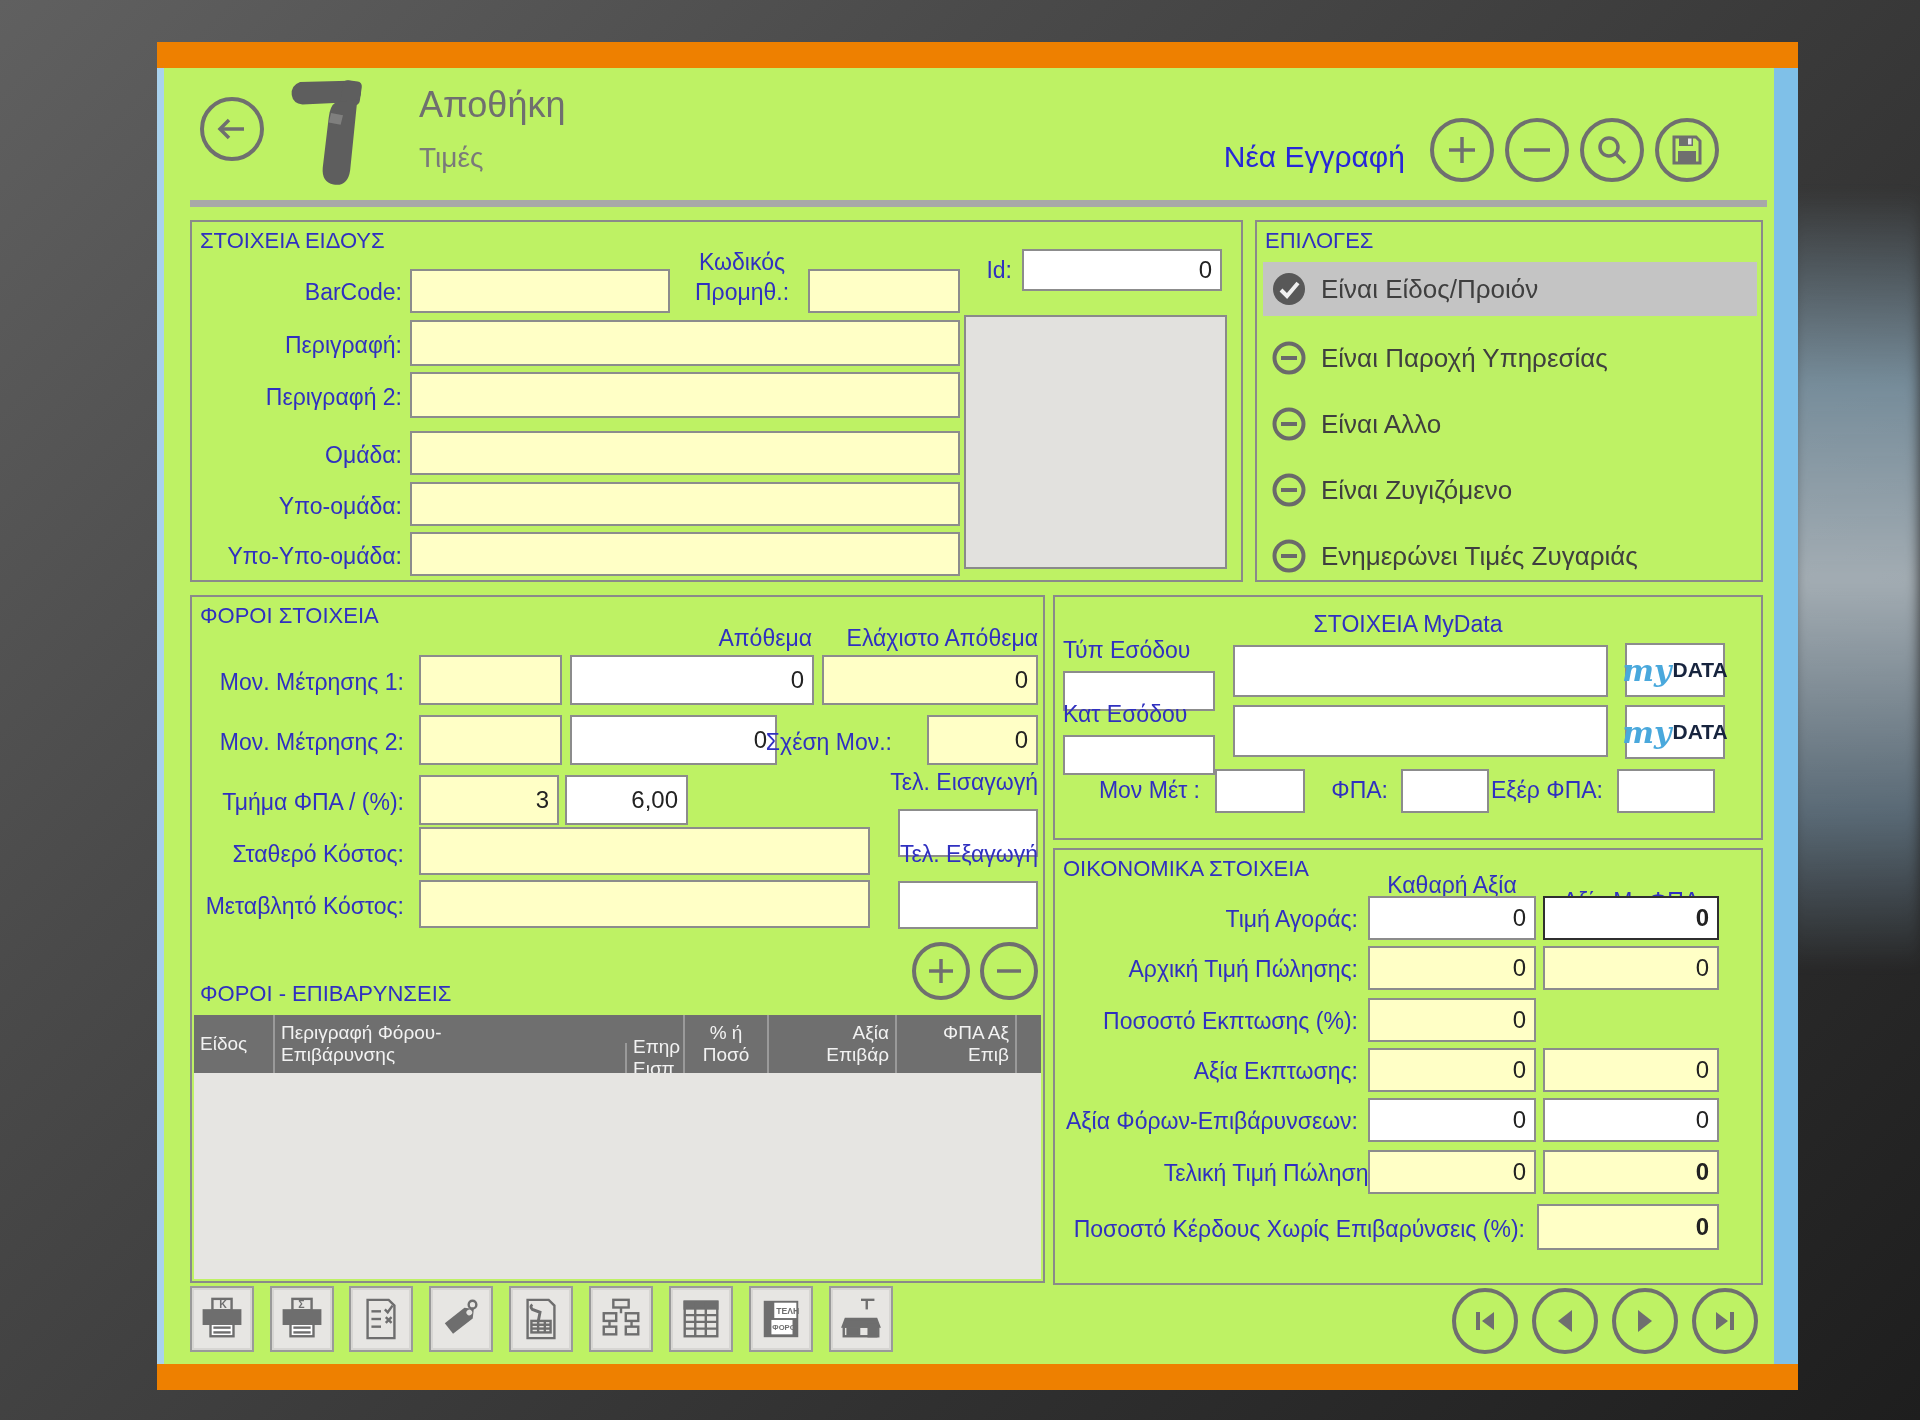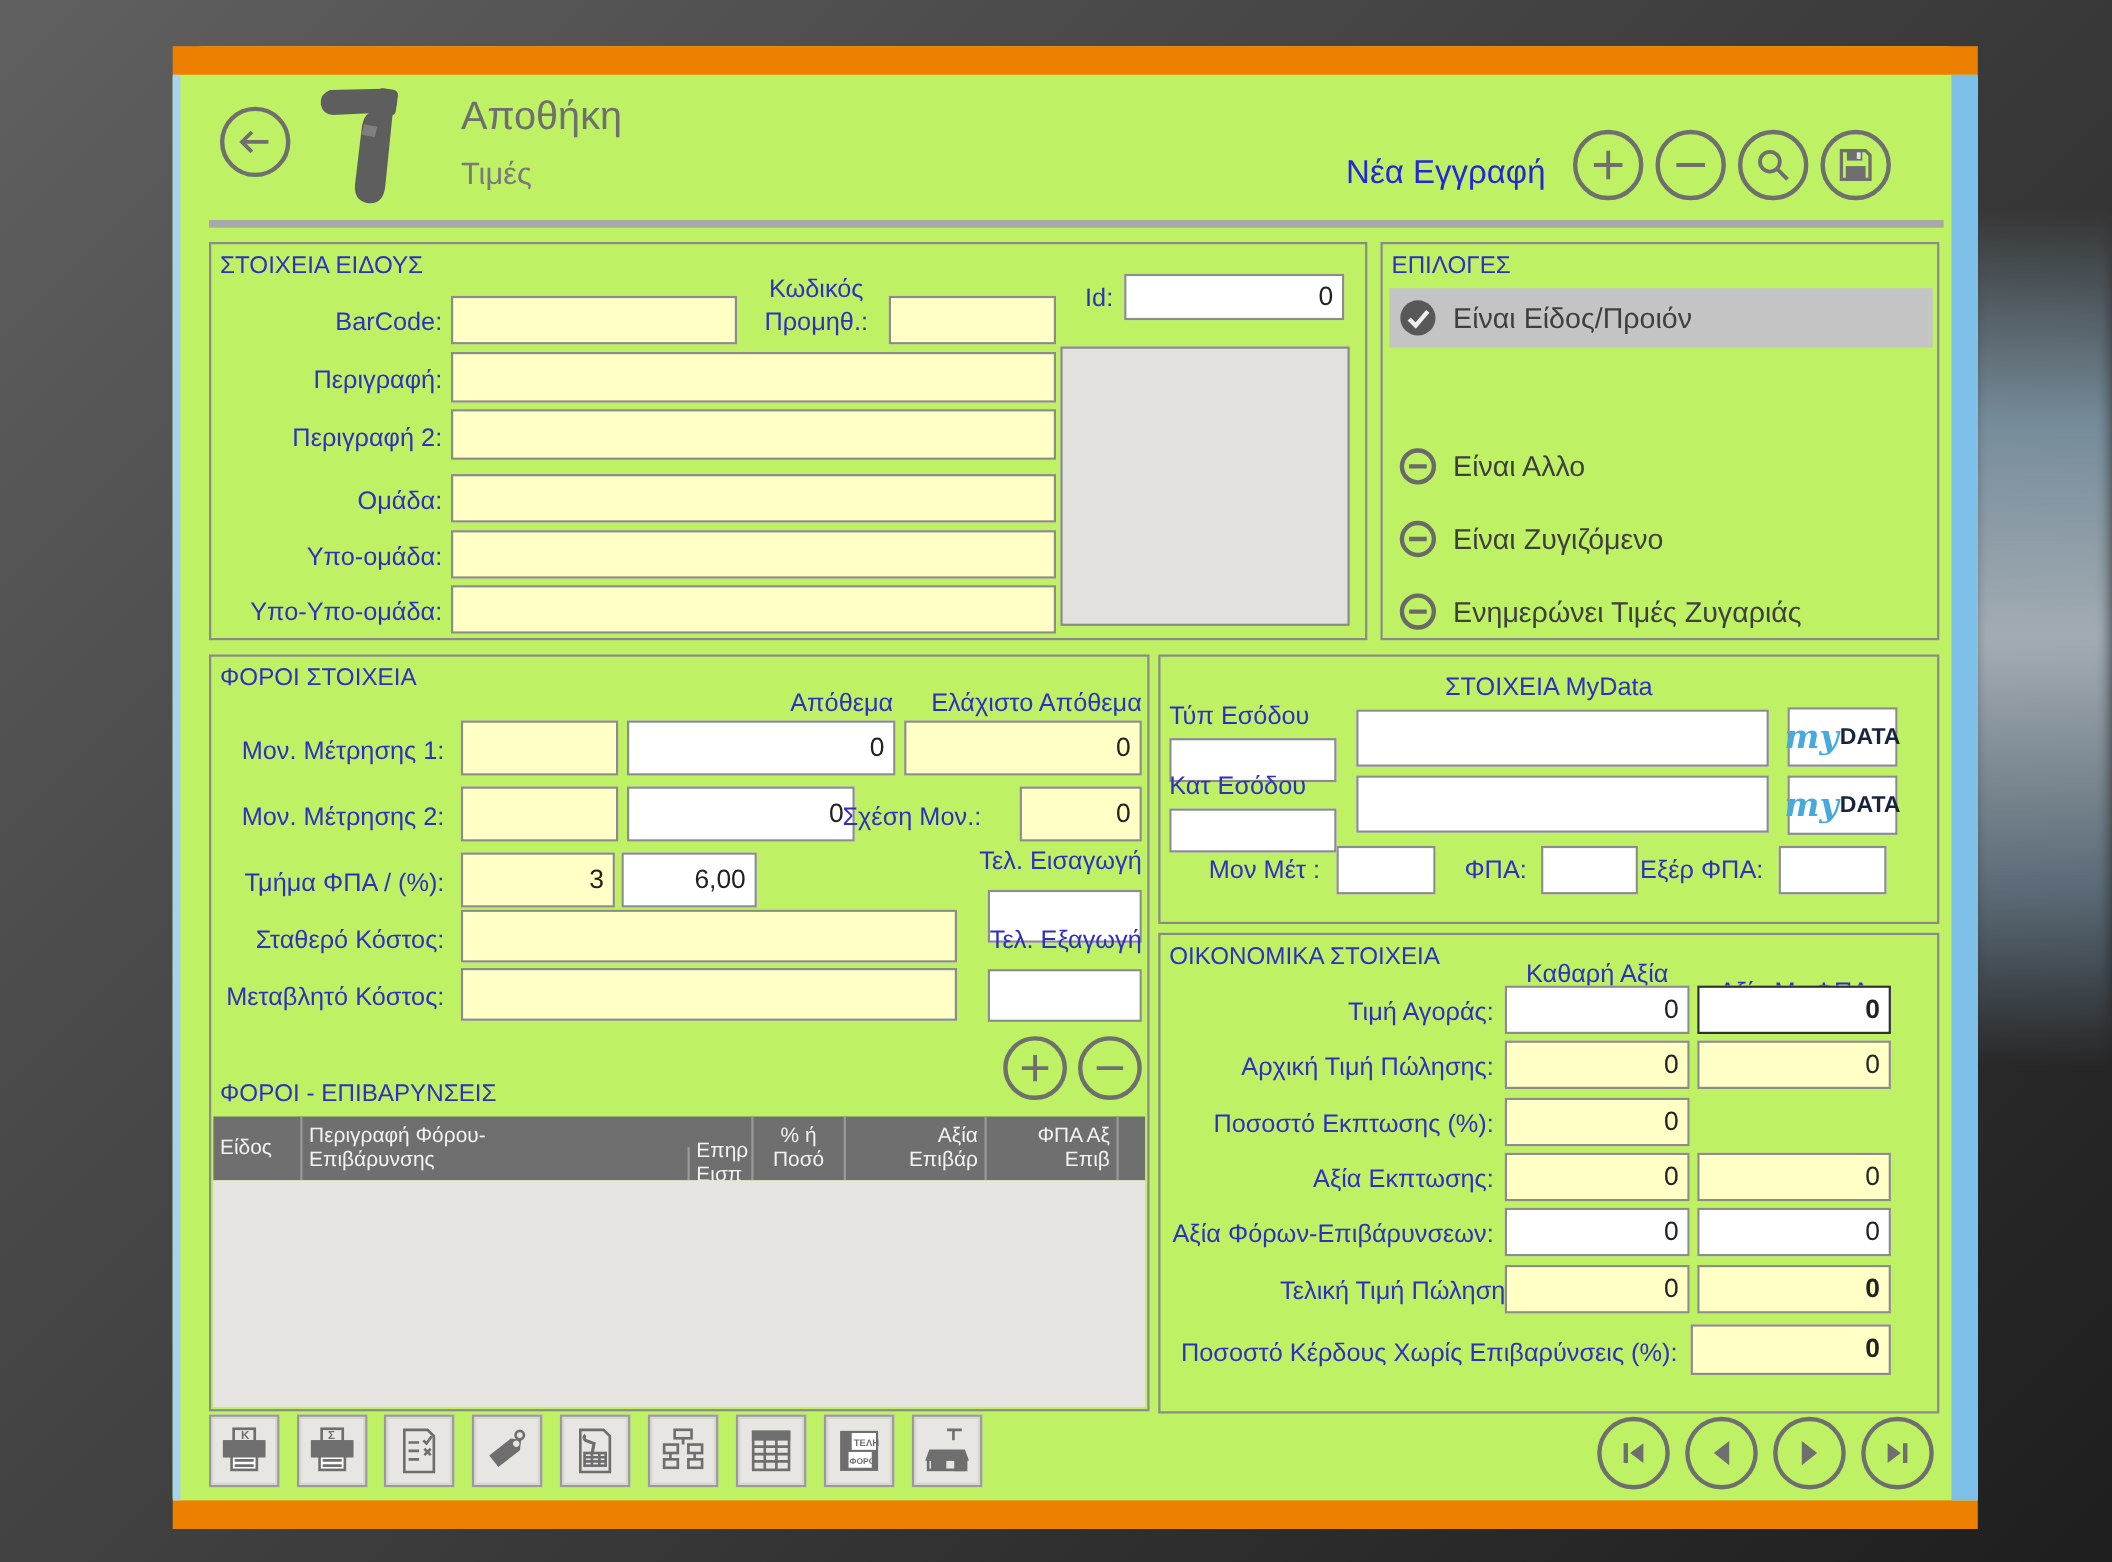--- a/index.html
+++ b/index.html
@@ -138,20 +138,27 @@
     <div class="sect" style="left:8px;top:6px;">ΕΠΙΛΟΓΕΣ</div>
 
     <div class="opt sel" style="left:6px;top:40px;width:494px;height:54px;">
       <svg width="36" height="36" viewBox="0 0 36 36">
         <circle cx="18" cy="18" r="16" fill="#585858"></circle>
         <polyline points="10,19 16,25 27,12" fill="none" stroke="#EFEFEF" stroke-width="4"></polyline>
       </svg>
       <span class="txt">Είναι Είδος/Προιόν</span>
     </div>
 
+    <div class="opt" style="left:6px;top:114px;width:494px;height:44px;">
+      <svg width="36" height="36" viewBox="0 0 36 36">
+        <circle cx="18" cy="18" r="14.5" fill="none" stroke="#6A6A6A" stroke-width="4"></circle>
+        <line x1="10" y1="18" x2="26" y2="18" stroke="#6A6A6A" stroke-width="4"></line>
+      </svg>
+      <span class="txt">Είναι Παροχή Υπηρεσίας</span>
+    </div>
 
     <div class="opt" style="left:6px;top:180px;width:494px;height:44px;">
       <svg width="36" height="36" viewBox="0 0 36 36">
         <circle cx="18" cy="18" r="14.5" fill="none" stroke="#6A6A6A" stroke-width="4"></circle>
         <line x1="10" y1="18" x2="26" y2="18" stroke="#6A6A6A" stroke-width="4"></line>
       </svg>
       <span class="txt">Είναι Αλλο</span>
     </div>
 
     <div class="opt" style="left:6px;top:246px;width:494px;height:44px;">

